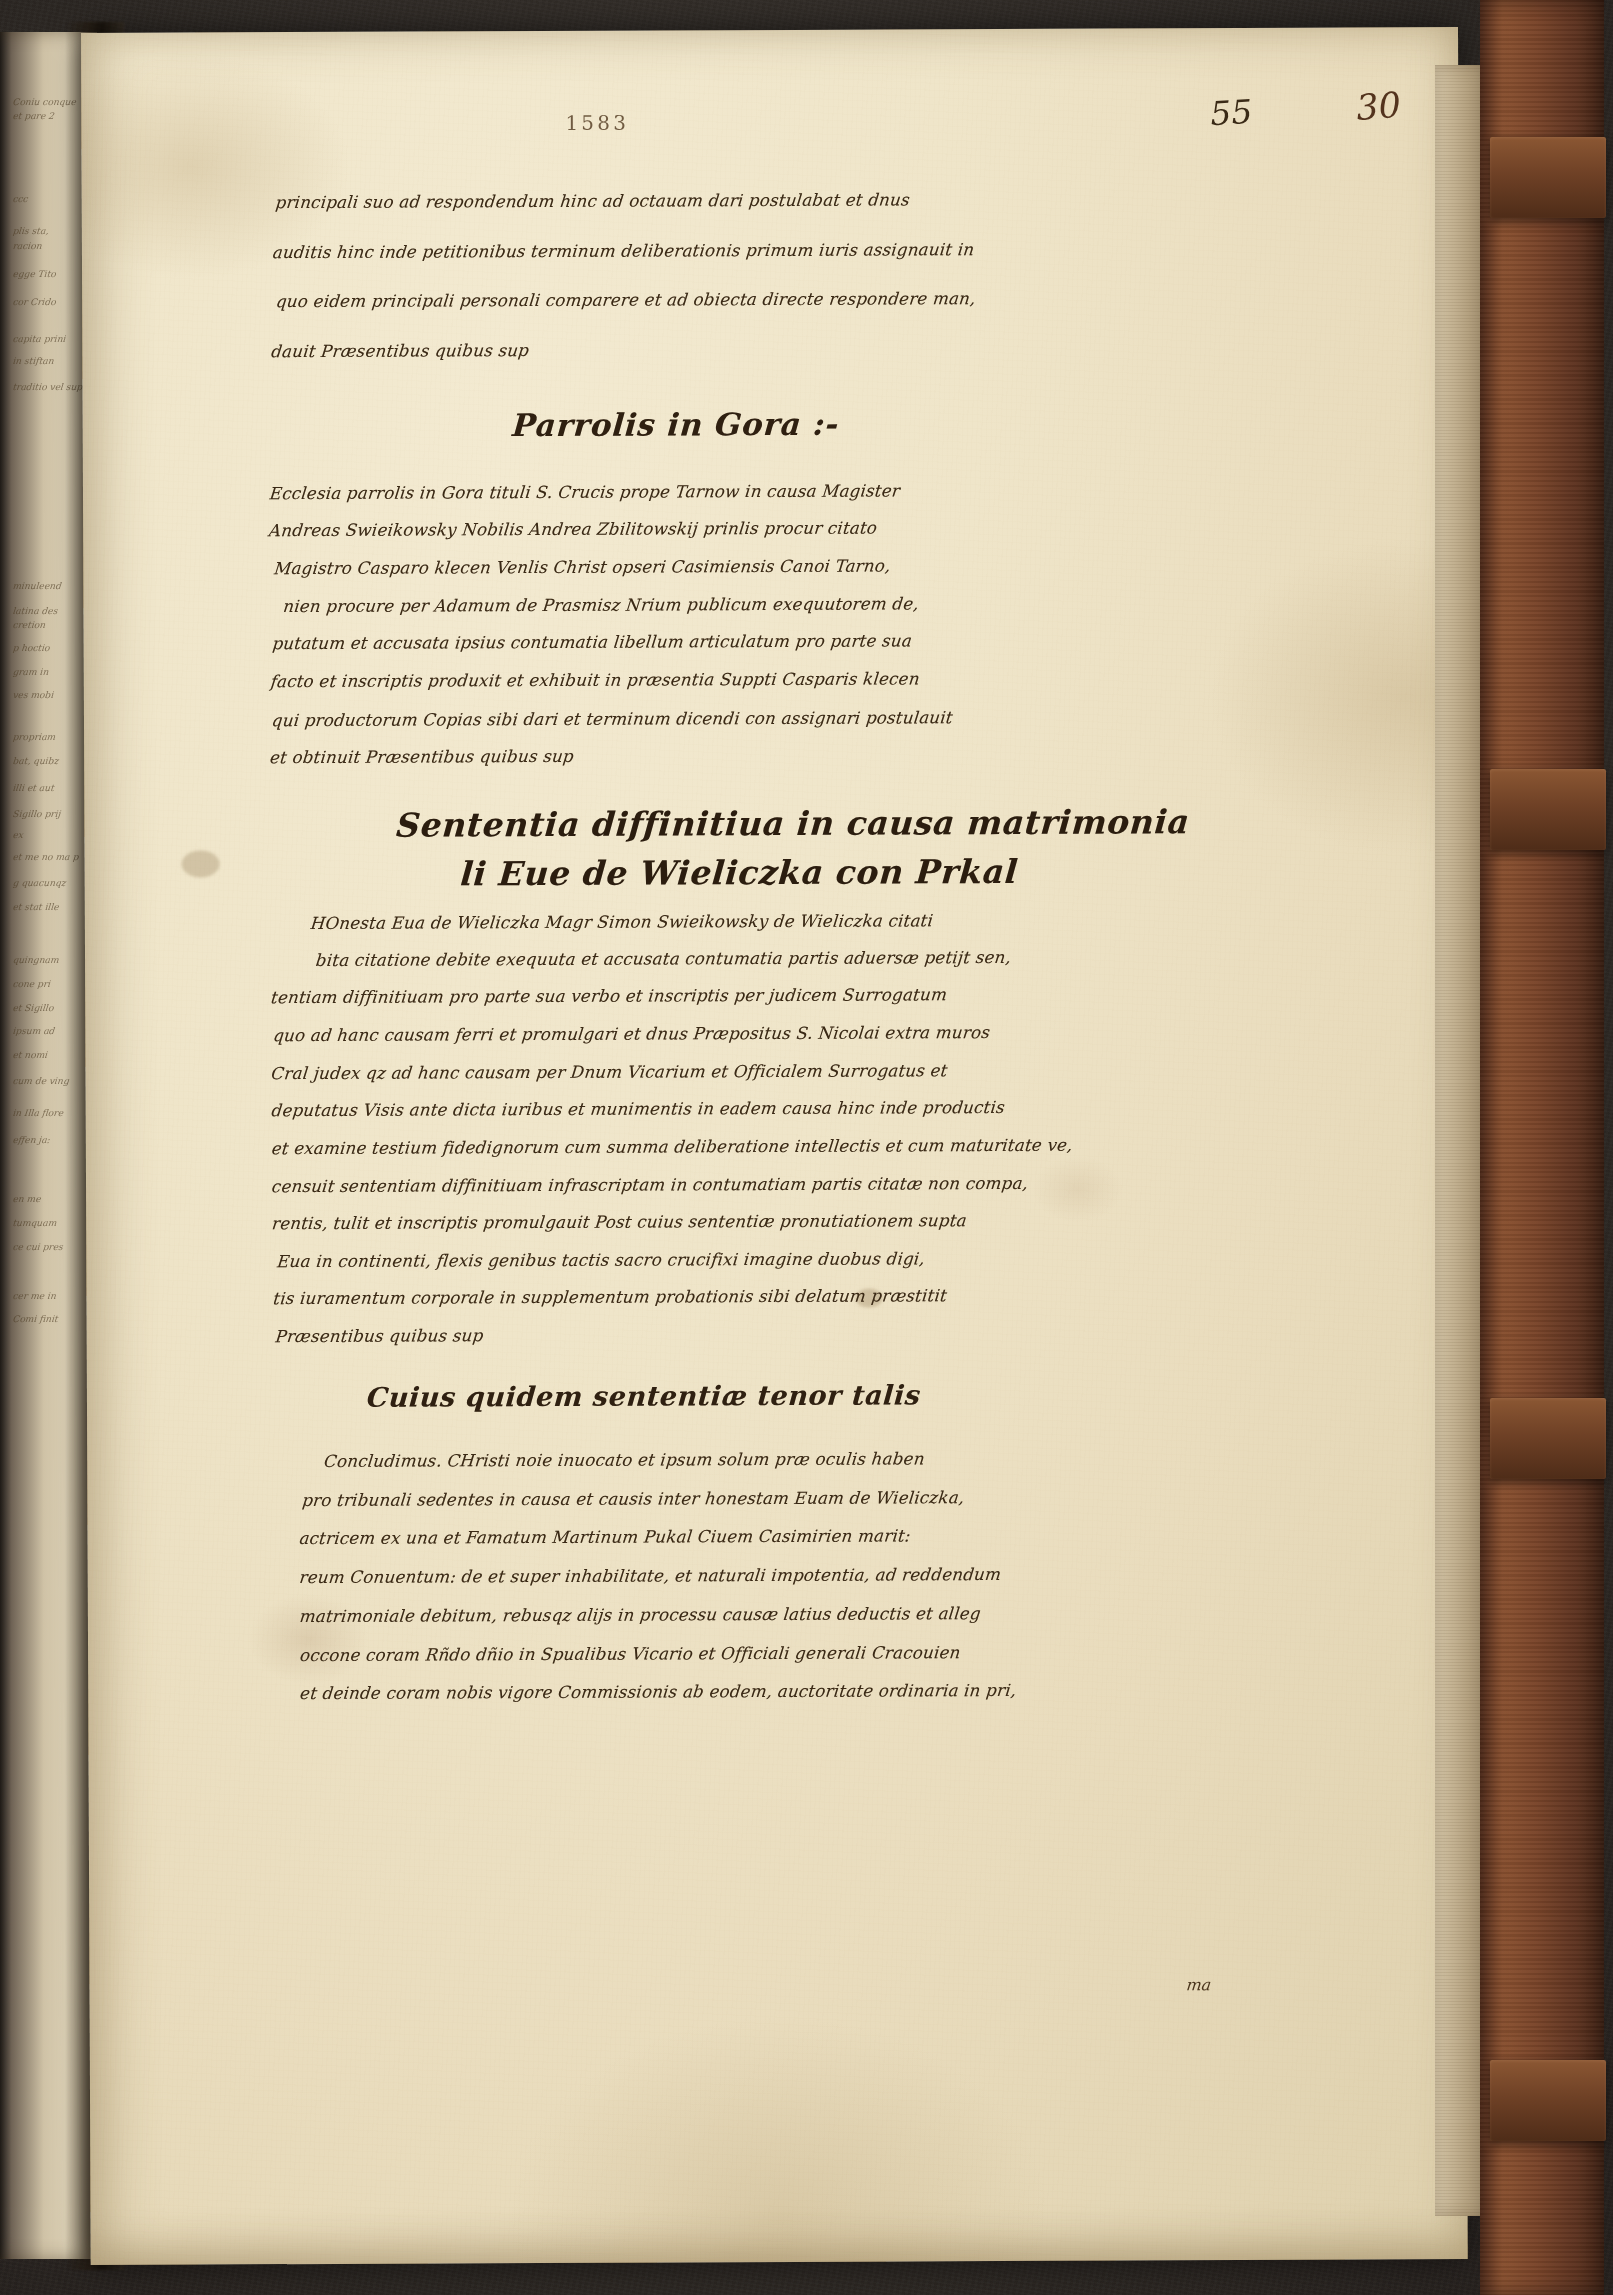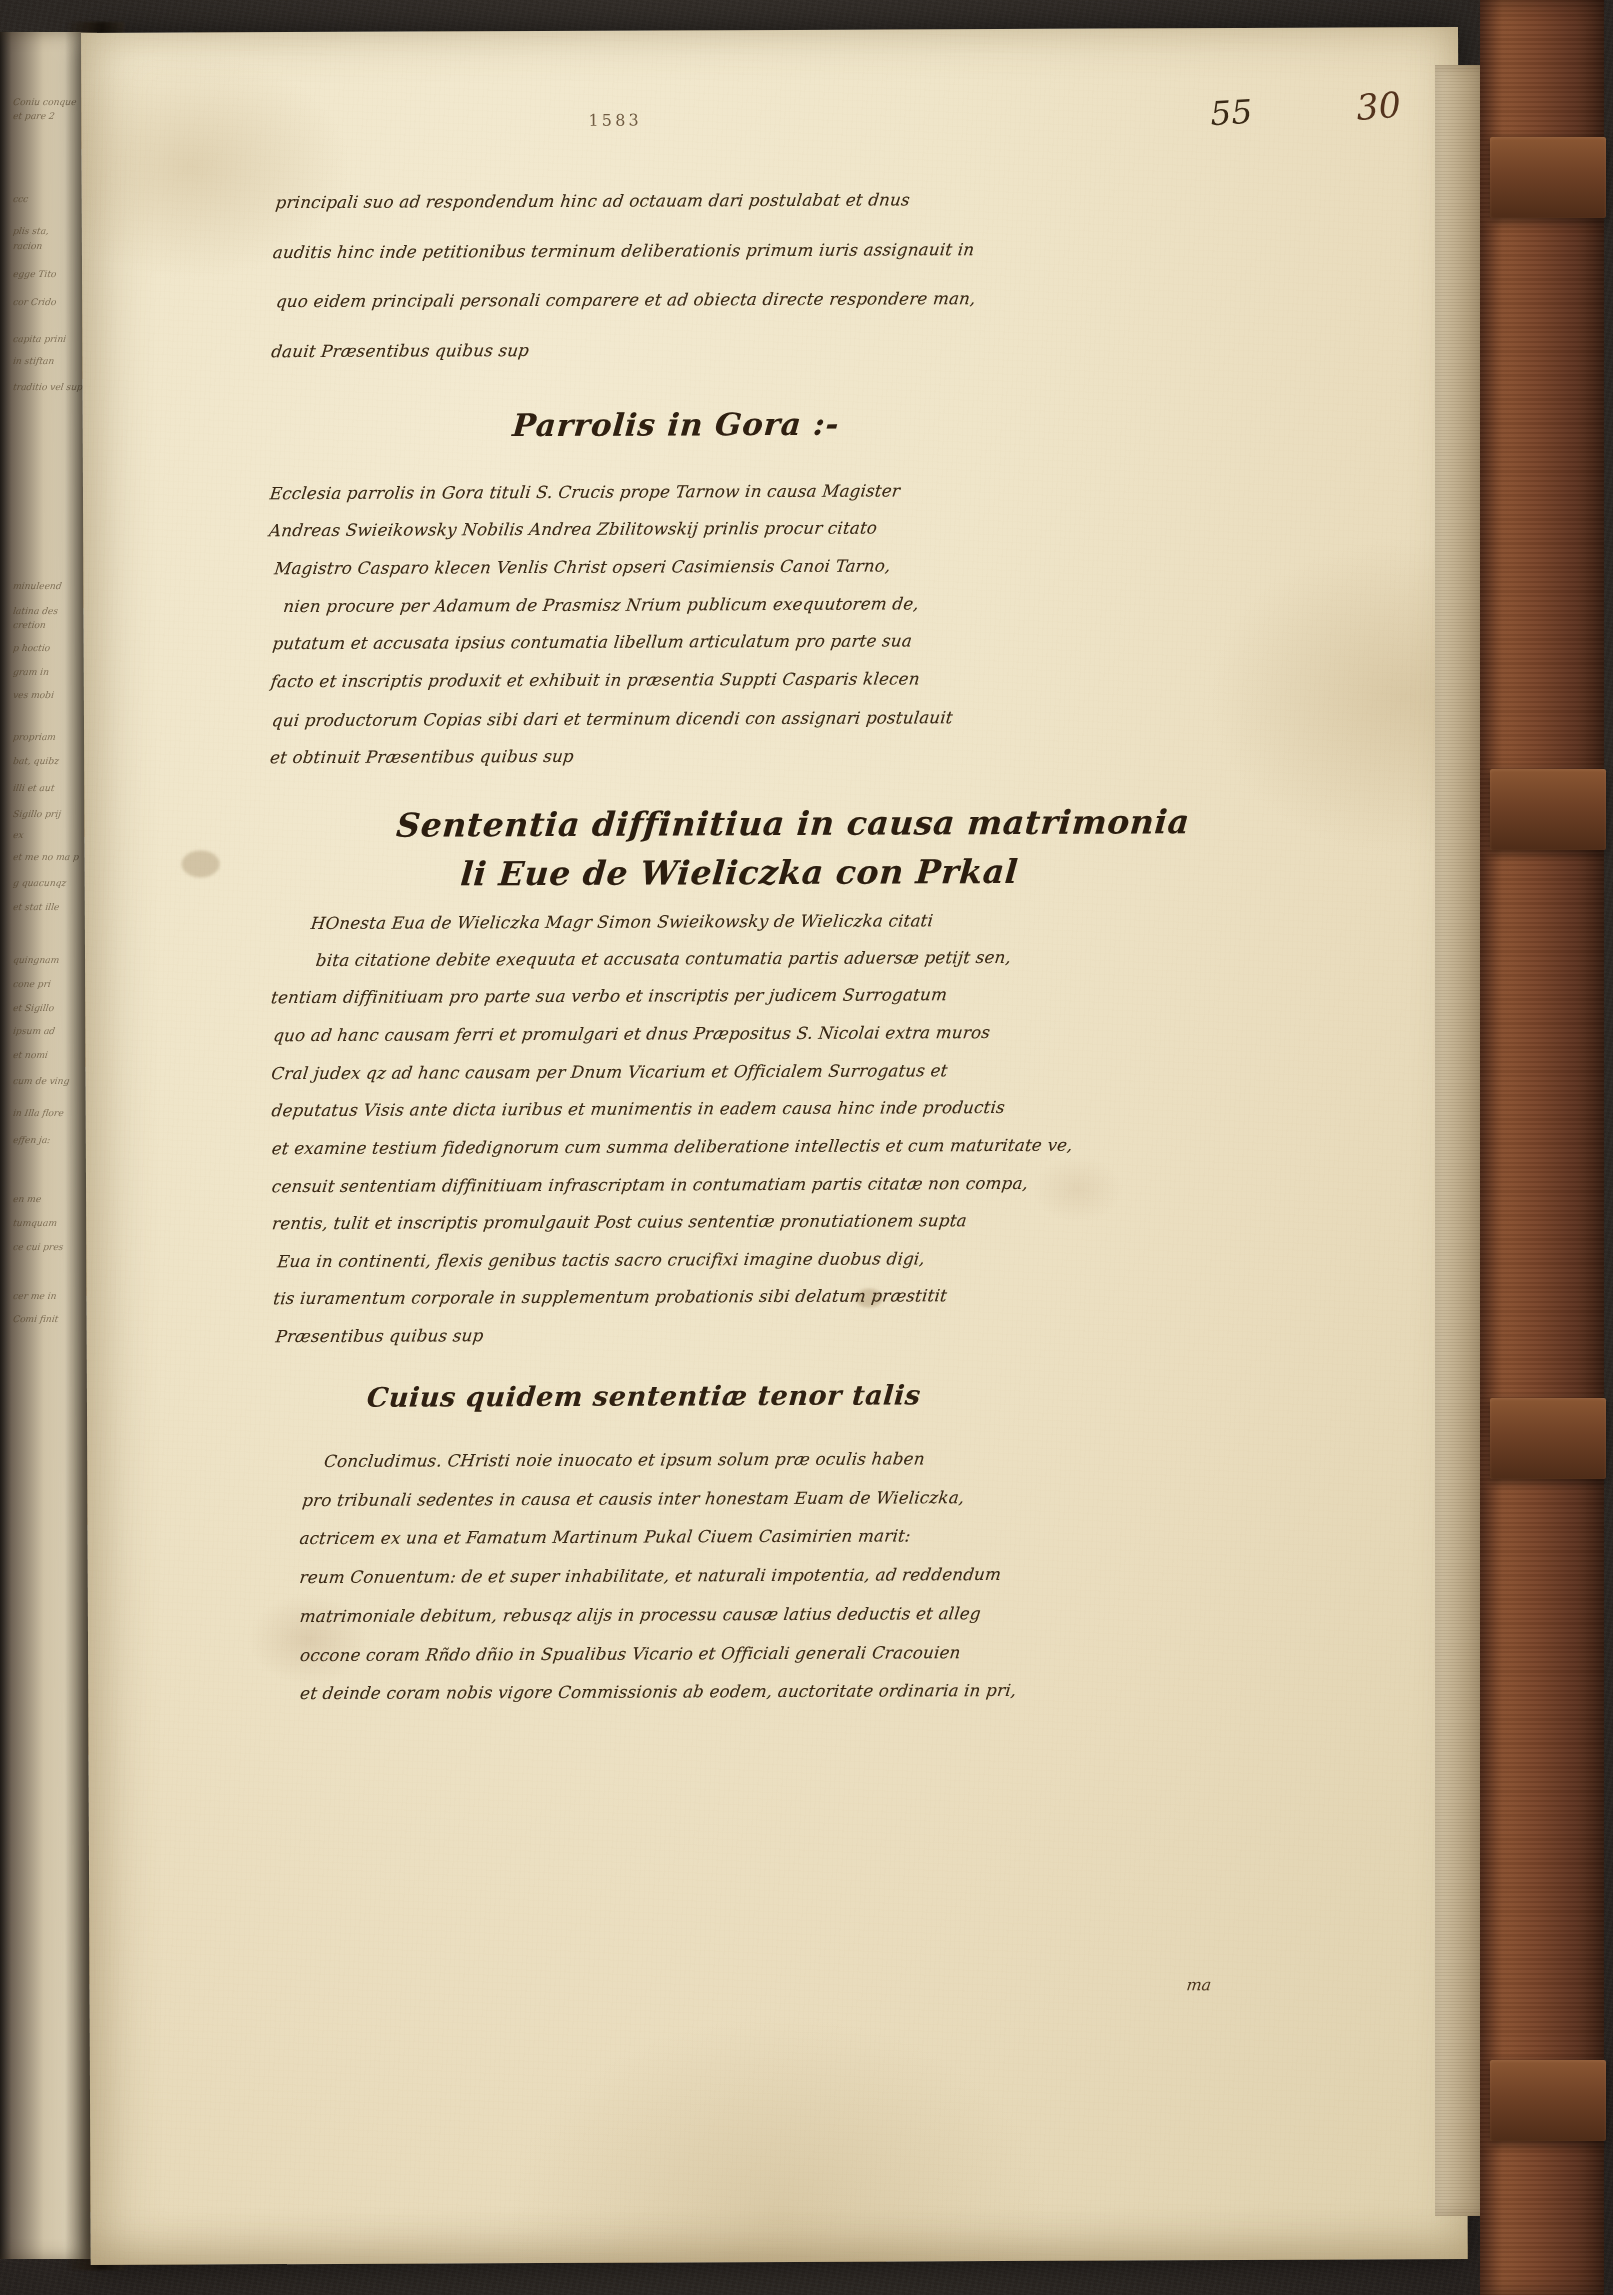--- a/index.html
+++ b/index.html
@@ -218,26 +218,25 @@
   }
   .folio-30 {
     left: 1275px; top: 59px;
     font-size: 35px;
     color: #53331d;
     transform: rotate(-4deg);
   }
   .year-mark {
     position: absolute;
     left: 484px; top: 80px;
-    font-size: 16px;
+    font-size: 20px;
     letter-spacing: 3.2px;
     color: #5a432a;
     font-family: "DejaVu Serif", serif;
     opacity: 0.85;
-    margin-left: 23px;
   }
   .catchword {
     position: absolute;
     left: 1097px;
     top: 1947px;
     font-size: 16px;
     font-style: italic;
     color: #4a351d;
     font-family: "DejaVu Serif", serif;
     transform: skewX(-7deg);

